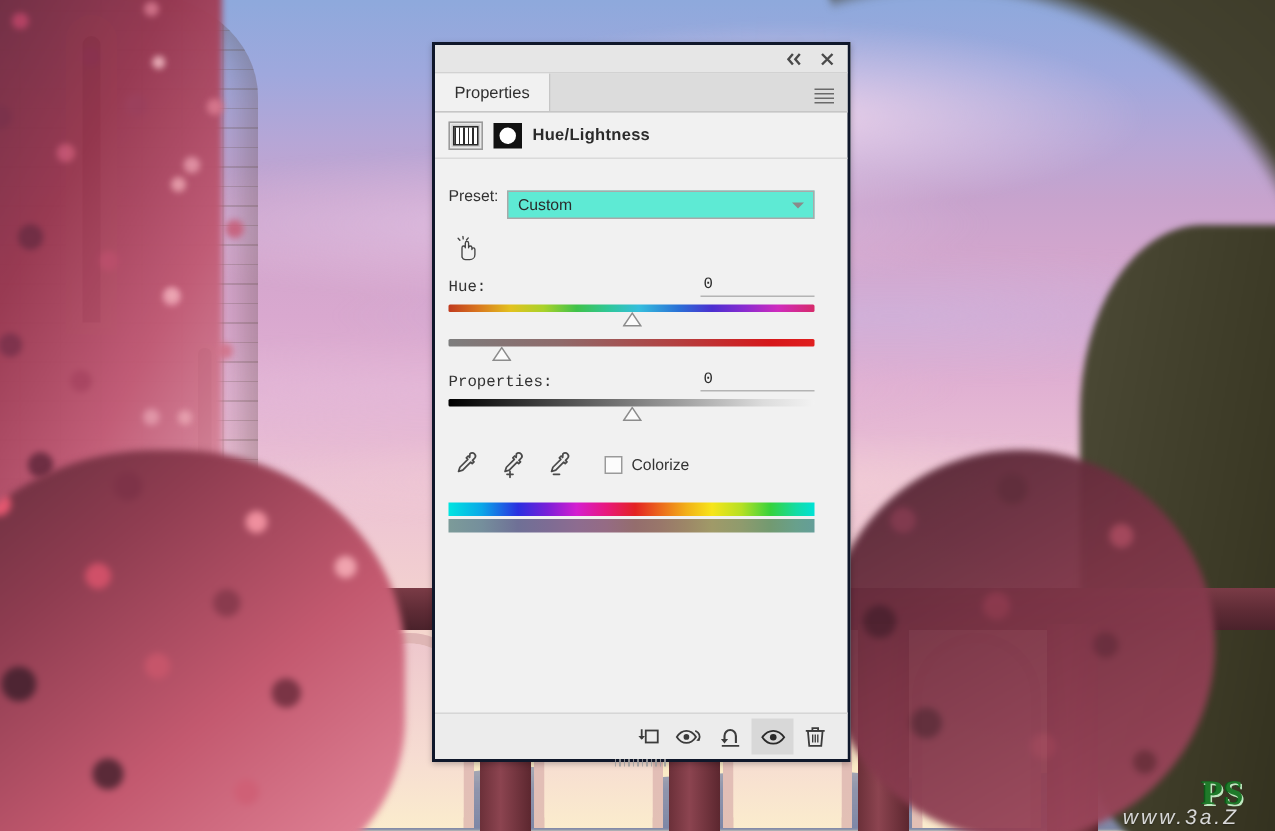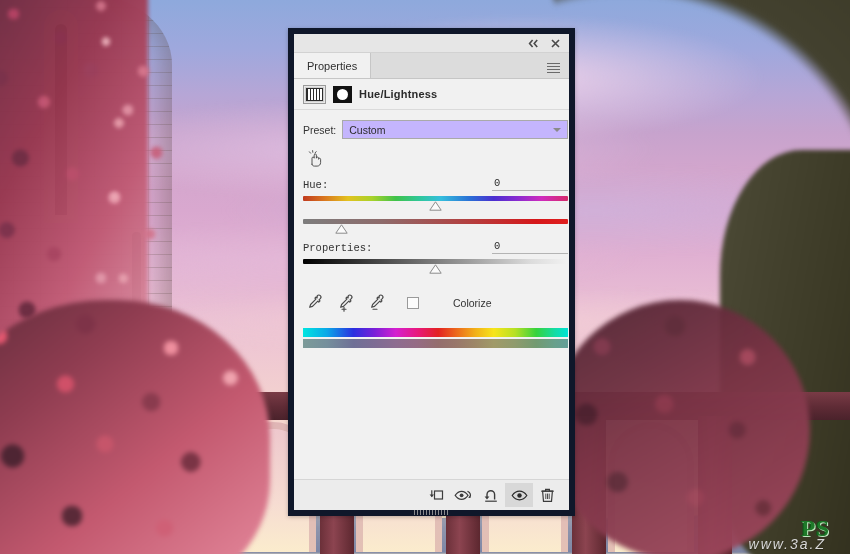--- a/index.html
+++ b/index.html
@@ -186,21 +186,21 @@
       radial-gradient(circle 14px at 56% 76%, #9a4257 60%, transparent 62%),
       radial-gradient(circle 13px at 82% 80%, #70313f 60%, transparent 62%),
       linear-gradient(150deg,#4b2230 0%,#7b3446 45%,#a44a60 100%);
     filter:blur(2.6px);opacity:.95;
   }
 
   
   #panel{
     position:absolute;left:288px;top:28px;width:275px;height:476px;
     background:#f1f1f1;
-    border:6px solid #0f172a;
+    border:2px solid #0f172a;
     box-shadow:0 1px 4px rgba(0,0,0,.25);
     display:flex;flex-direction:column;
   }
   .titlebar{
     height:18px;background:#e6e6e6;border-bottom:1px solid #d2d2d2;
     display:flex;align-items:center;justify-content:flex-end;gap:10px;padding-right:8px;
     flex:0 0 auto;
   }
   .tb-btn{width:12px;height:12px;display:flex;align-items:center;justify-content:center;
     color:#4a4a4a;font-size:10px;line-height:1;cursor:pointer;}
@@ -230,28 +230,28 @@
     background:
       repeating-linear-gradient(to right,#2b2b2b 0 1px,#ffffff 1px 3px);
     border:1px solid #2b2b2b;
   }
   .mask-icon{
     width:19px;height:17px;background:#111;display:flex;align-items:center;justify-content:center;
   }
   .mask-icon i{display:block;width:11px;height:11px;border-radius:50%;background:#fff;}
   .adj-title{font-size:11px;color:#2b2b2b;font-weight:bold;letter-spacing:.2px;}
 
-  .body{flex:1 1 auto;padding:10px 1px 0 9px;position:relative;overflow:hidden;}
+  .body{flex:1 1 auto;padding:10px 22px 0 9px;position:relative;overflow:hidden;}
 
   .row{display:flex;align-items:center;gap:6px;margin-bottom:9px;}
   .lbl{font-size:10.5px;color:#333;}
   .select{
-    flex:1 1 auto;height:17px;background:#c4b5fd;border:1px solid #a9a9a9;
+    flex:1 1 auto;height:17px;background:#5eead4;border:1px solid #a9a9a9;
     display:flex;align-items:center;padding:0 6px;font-size:10.5px;color:#2b2b2b;
-    position:relative;cursor:pointer;
+    position:relative;cursor:pointer;margin-top:11px;
   }
   .select .chev{margin-left:auto;width:0;height:0;border-left:4px solid transparent;
     border-right:4px solid transparent;border-top:4px solid #8a8a8a;}
   .hand-tool{
     width:22px;height:20px;display:flex;align-items:center;justify-content:center;cursor:pointer;
   }
 
   .slider-block{margin-bottom:5px;font-family:Liberation Mono, monospace;}
   .slider-top{display:flex;align-items:flex-end;margin-bottom:3px;}
   .slider-top .lbl{font-size:10.5px;color:#333;}
@@ -271,21 +271,21 @@
   .track.light{background:linear-gradient(to right,#000000 0%,#4a4a4a 30%,#9b9b9b 62%,#dcdcdc 86%,#f2f2f2 100%);}
   .thumb{
     position:absolute;top:7px;width:13px;height:10px;margin-left:-6.5px;cursor:pointer;
   }
   .thumb svg{display:block;}
 
   .eyedroppers{display:flex;align-items:center;gap:12px;margin-top:18px;padding-left:2px;}
   .eyedrop{width:19px;height:19px;cursor:pointer;}
   .colorize{display:flex;align-items:center;gap:6px;margin-left:9px;cursor:pointer;}
   .cbox{width:10px;height:10px;border:1px solid #9a9a9a;background:#fcfcfc;}
-  .cz-label{font-size:10.5px;color:#333;margin-left:28px;}
+  .cz-label{font-size:10.5px;color:#333;}
 
   .spectrums{margin-top:16px;padding:0 0;}
   .spec{height:9px;}
   .spec.full{
     background:linear-gradient(to right,
       #00e5e0 0%, #0aa8e8 9%, #2a2fe0 19%, #7a1fd8 27%,
       #d41fd0 35%, #e8187e 43%, #e32222 51%, #ec6a1c 58%,
       #f2b018 65%, #f7e51a 72%, #b6e024 80%, #36d23c 88%, #13dca4 95%, #00e2d6 100%);
   }
   .spec.desat{

